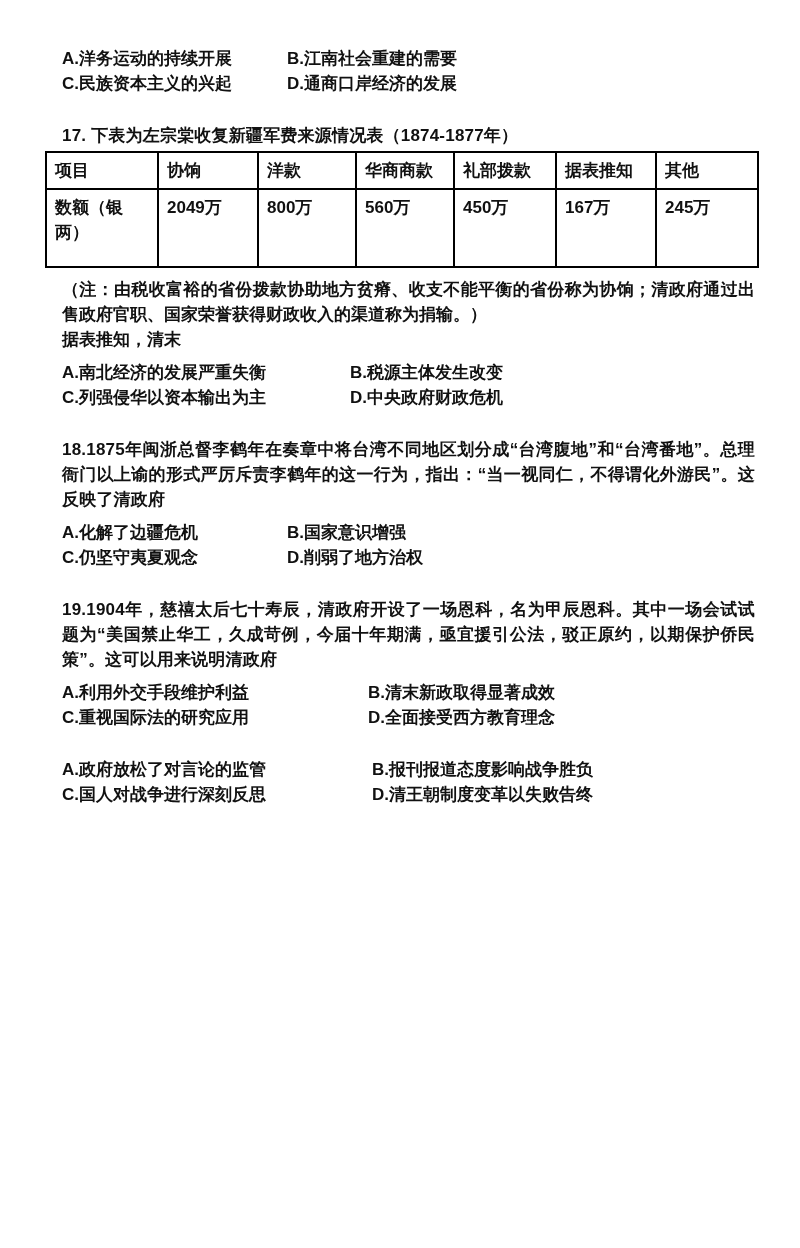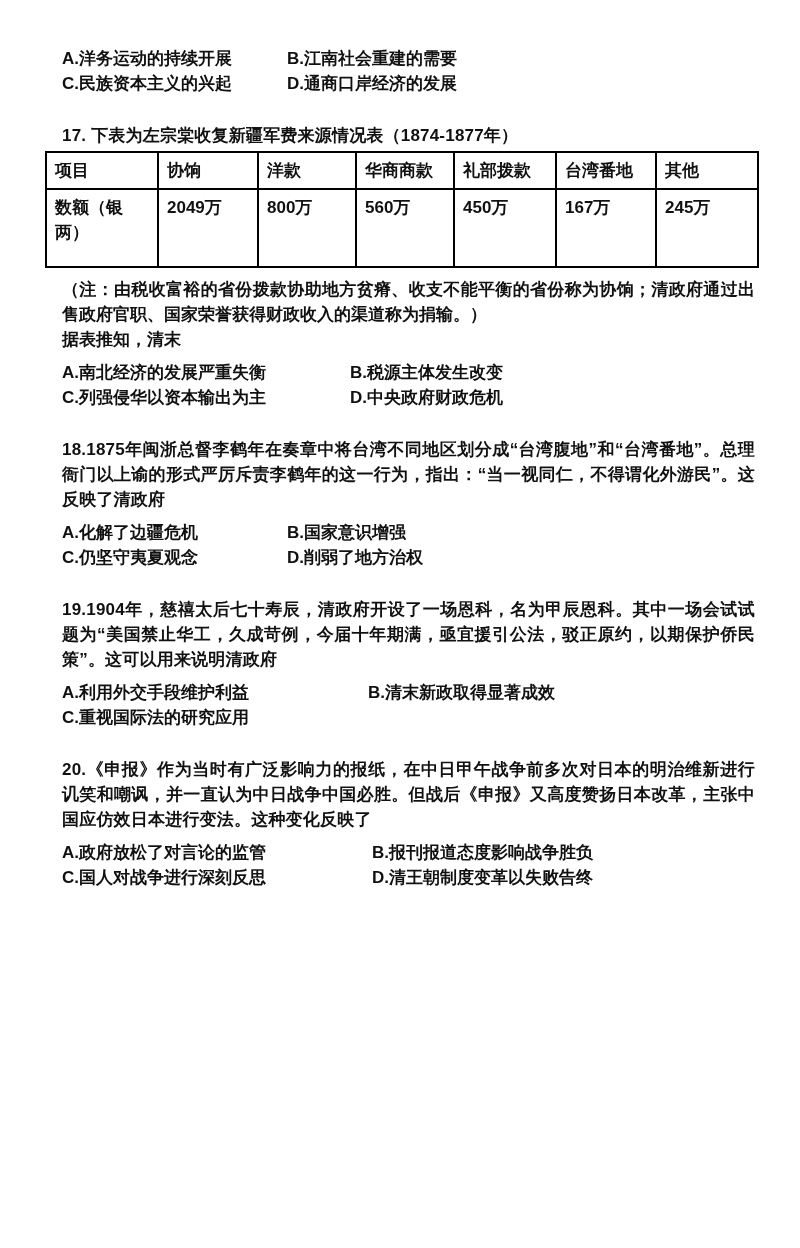--- a/index.html
+++ b/index.html
@@ -83,21 +83,21 @@
           <col style="width:100px">
           <col style="width:102px">
       </colgroup>
       <tbody>
         <tr class="hdr-row">
           <td>项目</td>
           <td>协饷</td>
           <td>洋款</td>
           <td>华商商款</td>
           <td>礼部拨款</td>
-          <td>台湾番地</td>
+          <td>据表推知</td>
           <td>其他</td>
         </tr>
         <tr class="val-row">
           <td>数额（银两）</td>
           <td>2049万</td>
           <td>800万</td>
           <td>560万</td>
           <td>450万</td>
           <td>167万</td>
           <td>245万</td>
@@ -136,26 +136,26 @@
 
   <div class="question">
     <div class="stem">19.1904年，慈禧太后七十寿辰，清政府开设了一场恩科，名为甲辰恩科。其中一场会试试题为“美国禁止华工，久成苛例，今届十年期满，亟宜援引公法，驳正原约，以期保护侨民策”。这可以用来说明清政府</div>
     <div class="opts" style="--col1:306px">
       <div class="opt-row">
         <span class="opt-first">A.利用外交手段维护利益</span>
         <span class="opt-second">B.清末新政取得显著成效</span>
       </div>
       <div class="opt-row">
         <span class="opt-first">C.重视国际法的研究应用</span>
+        <span class="opt-second">D.全面接受西方教育理念</span>
       </div>
     </div>
   </div>
 
   <div class="question">
-    <div class="stem">20.《申报》作为当时有广泛影响力的报纸，在中日甲午战争前多次对日本的明治维新进行讥笑和嘲讽，并一直认为中日战争中国必胜。但战后《申报》又高度赞扬日本改革，主张中国应仿效日本进行变法。这种变化反映了</div>
     <div class="opts" style="--col1:310px">
       <div class="opt-row">
         <span class="opt-first">A.政府放松了对言论的监管</span>
         <span class="opt-second">B.报刊报道态度影响战争胜负</span>
       </div>
       <div class="opt-row">
         <span class="opt-first">C.国人对战争进行深刻反思</span>
         <span class="opt-second">D.清王朝制度变革以失败告终</span>
       </div>
     </div>

